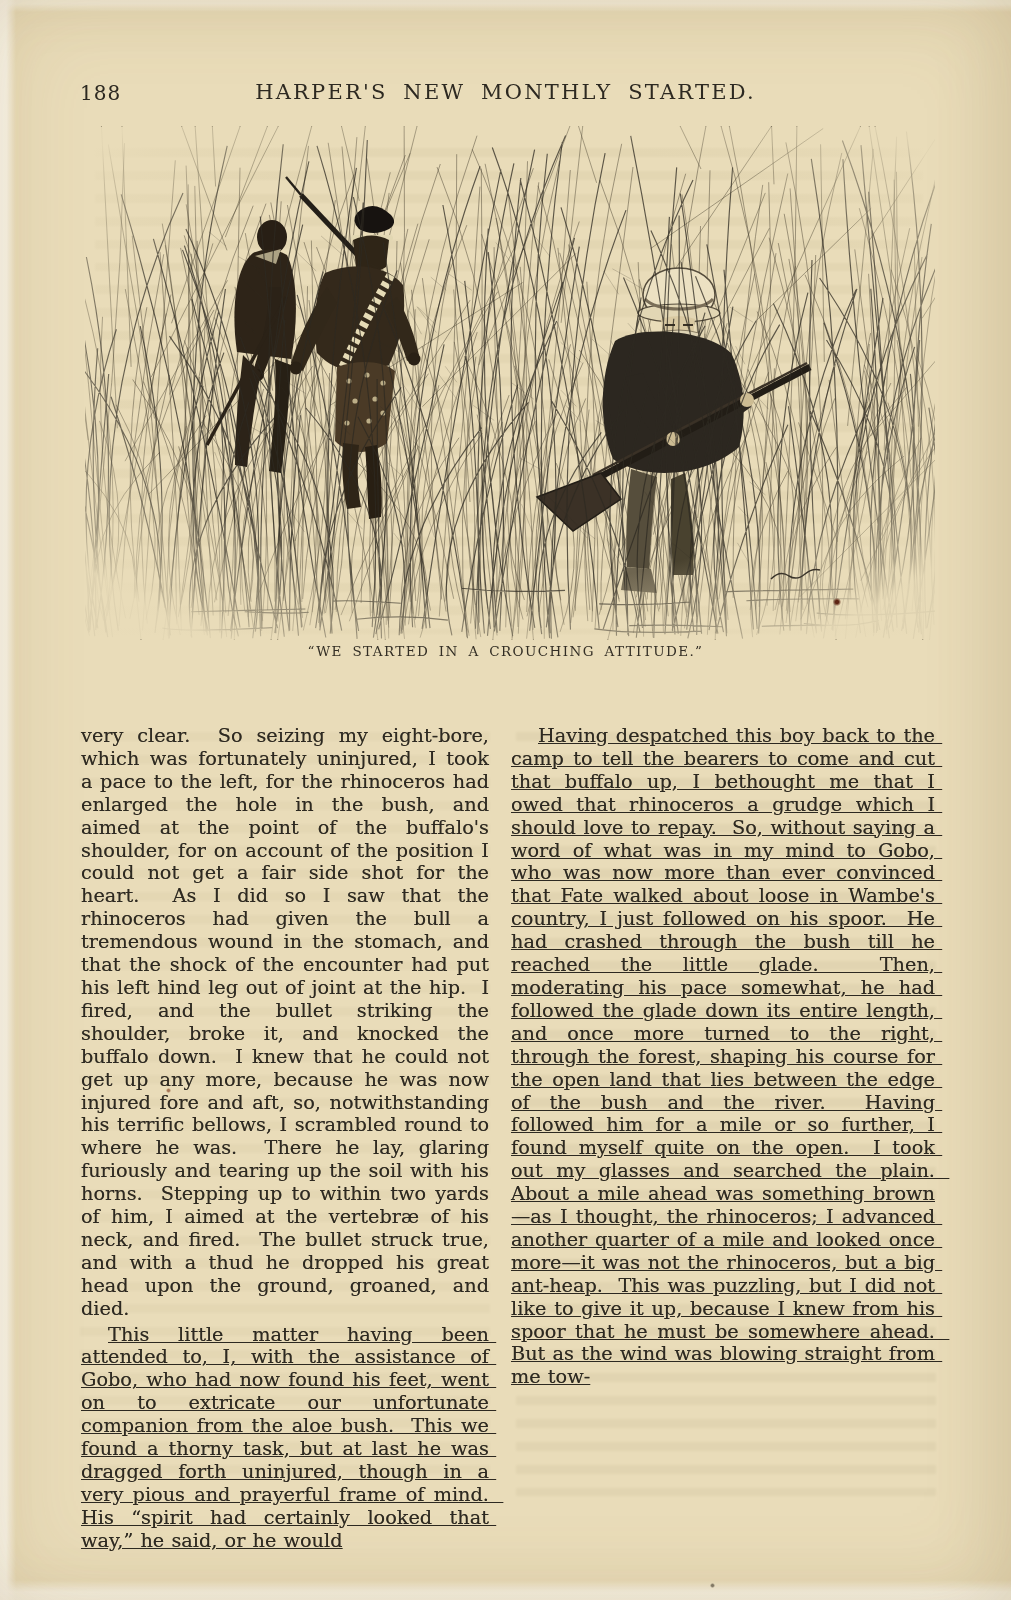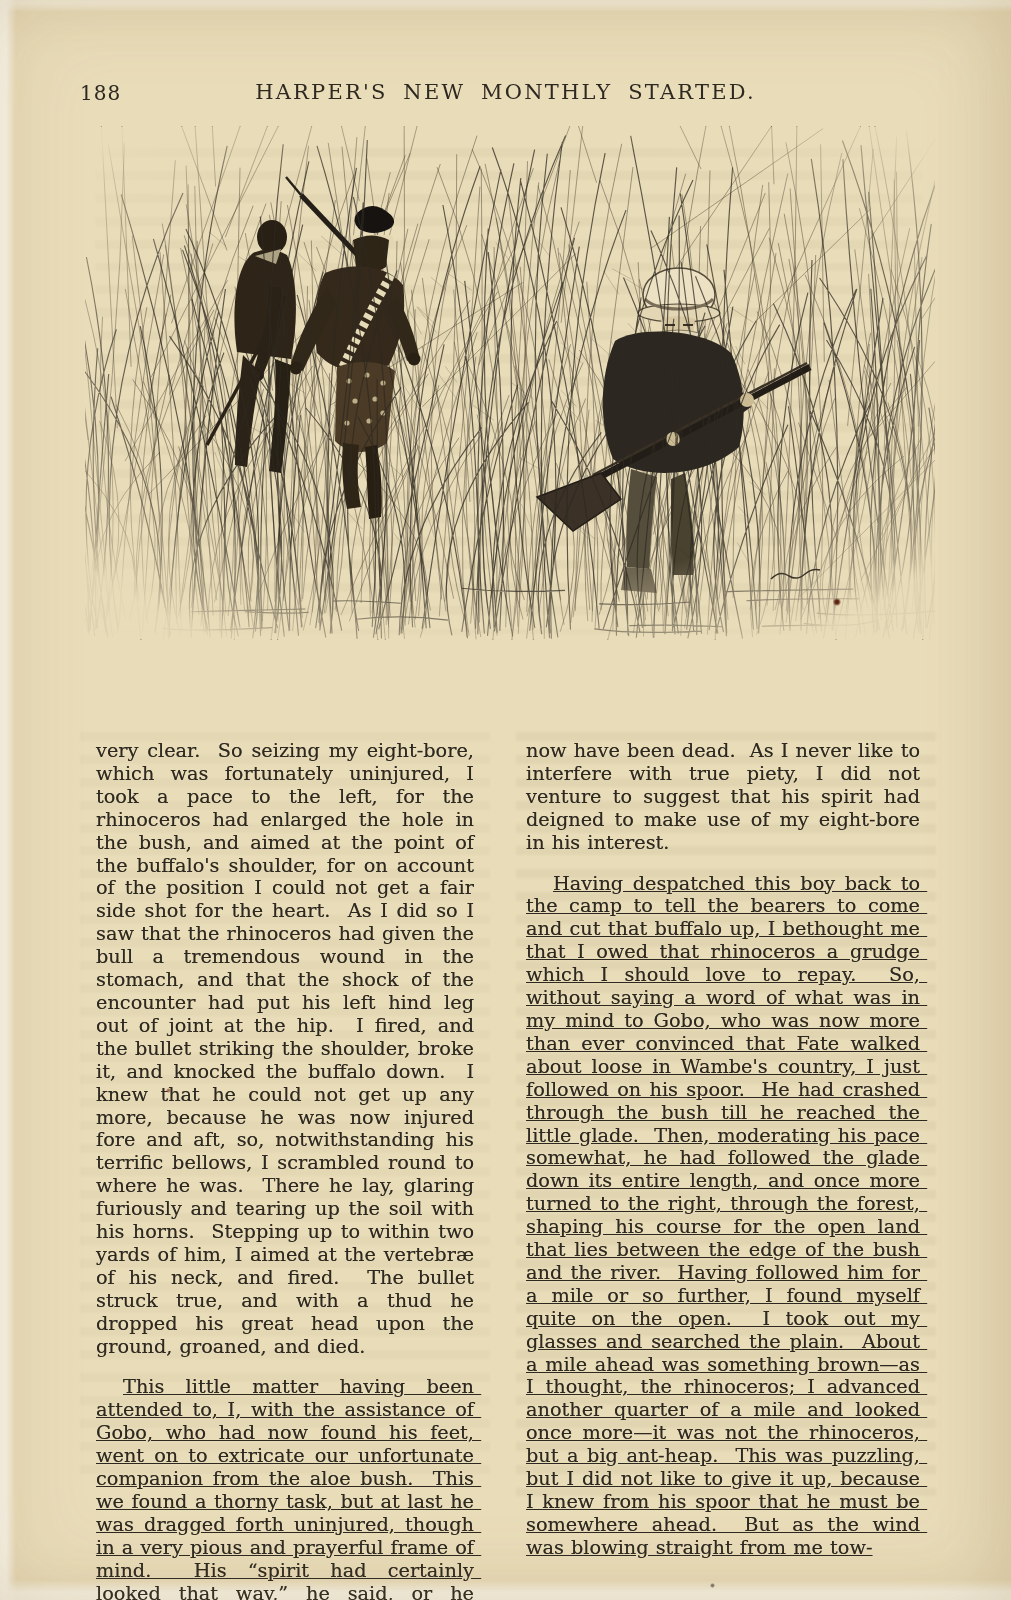--- a/index.html
+++ b/index.html
@@ -27,21 +27,21 @@
   
   .caption{
     position:absolute; top:643px; left:0; width:100%; text-align:center;
     font-size:13.5px; letter-spacing:1.4px; word-spacing:4px; font-weight:500; color:#332e25;
   }
   
   .columns{position:absolute; left:78px; top:722px; width:860px; display:flex; gap:16px;}
   .col{font-size:19.3px; line-height:22.9px; text-align:justify; text-justify:inter-word; word-spacing:1px;}
   .col-left{width:414px;}
   .col-right{width:430px;}
-  .para{margin:18px; white-space:pre-wrap; text-shadow:0 0 .4px rgba(45,40,30,.55);}
+  .para{margin:3px; white-space:pre-wrap; text-shadow:0 0 .4px rgba(45,40,30,.55);}
   .para.indent{text-indent:1.4em;text-decoration:underline;}
   
   .ghost{
     position:absolute; pointer-events:none;
     background:repeating-linear-gradient(180deg, transparent 0 6px, #6b5d38 6px 15px, transparent 15px 22.9px);
     filter:blur(1.2px);
   }
   .ghost-right{left:516px; top:726px; width:420px; height:770px; opacity:.055;}
   .ghost-left {left:80px;  top:726px; width:410px; height:750px; opacity:.035;}
   .ghost-illus{left:95px;  top:142px; width:828px; height:492px; opacity:.045;}
@@ -138,31 +138,31 @@
       </g>
 
       <path id="hatch" fill="none" stroke="#2e2a21" stroke-width="0.7" opacity="0.3" d="M507.0,212.1 l23.7,21.3 M211.9,125.3 l19.3,18.7 M475.5,215.0 l21.0,20.6 M363.5,146.8 l23.3,16.5 M577.8,290.0 l22.9,18.6 M664.4,354.7 l16.1,13.3 M317.4,256.2 l16.8,26.4 M410.8,115.5 l15.4,20.1 M284.9,136.8 l23.3,12.3 M670.9,268.4 l12.6,13.8 M518.6,143.9 l15.1,23.4 M328.6,314.6 l11.7,11.0 M629.0,255.3 l8.3,21.6 M652.4,415.8 l11.4,19.8 M156.6,151.1 l22.9,22.3 M293.8,214.8 l23.7,11.8 M198.0,157.7 l16.5,24.2 M196.6,260.2 l13.1,19.3 M553.5,201.7 l21.5,24.9 M308.8,406.1 l10.3,13.7 M331.9,179.6 l19.4,25.9 M159.4,194.2 l11.1,12.7 M168.4,138.6 l13.3,17.6 M257.0,319.1 l13.6,24.7 M206.2,384.6 l13.2,20.3 M123.9,104.8 l17.2,14.3 M650.6,219.2 l9.4,18.1 M324.5,184.2 l12.0,23.0 M426.5,255.7 l22.6,16.7 M559.5,364.6 l9.4,13.5 M475.8,263.1 l15.5,16.3 M480.6,278.2 l16.1,17.2 M262.2,384.9 l15.3,17.3 M457.4,363.5 l23.9,24.0 M360.2,239.3 l11.7,16.0 M645.2,180.3 l22.9,15.0 M352.5,245.7 l20.1,27.6 M340.9,383.8 l8.7,26.6 M236.1,109.0 l22.3,19.5 M266.7,352.2 l8.9,26.1 M129.6,325.0 l9.2,23.4 M542.9,196.2 l19.1,21.4 M581.7,308.3 l13.4,14.6 M653.2,379.5 l12.5,13.8 M199.2,253.1 l21.3,13.4 M153.2,129.5 l20.9,11.8 M603.4,306.5 l23.1,22.4 M486.5,392.7 l23.5,19.2 M539.1,286.9 l18.2,16.8 M295.2,279.3 l19.7,18.0 M332.5,179.8 l16.5,16.5 M388.3,278.4 l21.0,15.1 M480.3,385.2 l21.8,25.8 M345.8,150.1 l15.4,13.2 M243.4,284.0 l21.9,24.0 M161.2,297.5 l22.0,11.9 M255.2,208.5 l11.8,24.4 M435.5,331.3 l20.9,11.6 M571.4,310.8 l18.6,20.3 M302.3,335.4 l15.6,14.4 M587.6,416.4 l19.9,16.6 M540.7,151.7 l19.7,12.1 M510.7,293.5 l18.5,11.1 M436.5,377.1 l10.8,27.7 M522.0,412.5 l14.1,25.7 M527.4,141.8 l18.8,10.4 M180.7,180.0 l12.2,12.9 M450.0,109.5 l14.9,20.1 M525.6,213.6 l15.3,26.4 M282.4,333.9 l10.2,24.8 "></path>
       <path id="grass-front" fill="none" stroke="#2e2a22" stroke-width="1.15" opacity="0.75" d="M341.2,501.4 q-12.8,-193.0 -43.0,-386.0 M145.5,504.2 q24.9,-203.3 72.2,-406.5 M175.6,509.3 q-3.4,-193.2 -78.1,-386.4 M792.5,504.0 q-10.0,-142.1 37.2,-284.1 M412.2,505.7 q-11.7,-175.9 -32.5,-351.8 M833.8,505.5 q14.7,-246.0 -76.4,-492.0 M125.4,511.1 q-21.4,-221.9 -89.2,-443.7 M518.2,502.0 q36.6,-112.9 79.3,-225.9 M199.3,509.7 q-30.3,-246.2 -1.1,-492.4 M106.1,509.2 q10.4,-173.6 34.3,-347.2 M414.8,503.9 q11.6,-189.4 -11.5,-378.8 M235.0,500.6 q-4.8,-120.2 81.2,-240.3 M731.5,506.4 q-13.1,-113.6 -28.0,-227.2 M465.0,506.3 q-8.5,-112.0 73.1,-223.9 M4.0,505.5 q0.7,-168.5 -80.8,-337.0 M456.7,507.1 q-18.0,-100.9 59.6,-201.7 M816.6,504.0 q39.8,-176.5 -82.0,-353.0 M832.7,500.6 q-19.1,-149.0 64.4,-298.0 M632.9,506.7 q-26.6,-136.4 -48.1,-272.9 M587.7,504.2 q-7.2,-155.2 83.4,-310.4 M245.2,506.6 q19.5,-131.8 -77.4,-263.6 M33.3,503.7 q-34.9,-218.8 64.7,-437.6 M85.6,508.3 q-20.5,-119.3 -59.5,-238.6 M70.0,506.0 q19.7,-153.4 -14.8,-306.8 M821.6,506.9 q-24.7,-244.4 -45.6,-488.8 M314.2,508.3 q1.6,-103.8 82.4,-207.6 M204.6,503.2 q-0.9,-107.5 10.8,-215.0 M3.1,503.7 q38.6,-247.5 -64.8,-494.9 M611.7,507.9 q3.9,-178.7 -73.2,-357.4 M153.4,509.4 q-31.1,-117.0 10.3,-234.0 M155.0,500.6 q-31.4,-194.4 -86.6,-388.8 M557.5,500.8 q-24.4,-150.9 62.5,-301.9 M84.0,511.4 q4.2,-163.3 49.6,-326.5 M409.1,500.5 q-11.2,-153.3 62.6,-306.6 M812.1,500.6 q-10.4,-217.9 -28.4,-435.9 M531.5,508.8 q-3.6,-124.5 32.1,-249.0 M788.8,505.7 q-19.2,-237.1 71.2,-474.3 M290.9,507.1 q26.2,-113.1 -70.0,-226.1 M836.4,507.3 q-20.6,-205.3 9.9,-410.5 M641.5,509.2 q-14.5,-221.3 -46.2,-442.7 M272.1,511.9 q-10.9,-172.1 -59.9,-344.1 M791.4,505.9 q7.6,-172.1 -5.6,-344.2 M392.8,507.2 q6.4,-214.6 -34.9,-429.2 M808.4,504.5 q-36.5,-236.2 -50.5,-472.4 M579.9,507.2 q16.2,-209.3 14.2,-418.6 M5.0,503.1 q7.7,-128.1 18.7,-256.1 M616.6,506.8 q-22.3,-249.0 -70.9,-498.0 M327.6,500.2 q-15.8,-230.5 67.5,-460.9 M190.8,506.2 q-1.6,-180.9 47.5,-361.7 M472.9,510.4 q-39.2,-241.8 -10.6,-483.6 M273.6,504.0 q-34.1,-180.3 38.6,-360.6 M247.1,506.6 q-15.5,-232.9 24.3,-465.7 M164.1,500.2 q-11.2,-164.1 -57.2,-328.3 M4.3,505.3 q-24.6,-151.7 -75.5,-303.3 M638.5,505.2 q-35.0,-153.8 56.2,-307.6 M514.2,501.6 q-20.3,-224.4 -78.9,-448.7 M485.5,502.6 q-15.2,-238.2 34.6,-476.4 M698.8,503.7 q-19.3,-169.0 24.1,-338.0 M390.5,501.7 q6.9,-239.5 59.1,-479.0 M641.7,506.2 q-12.5,-232.9 5.9,-465.8 M405.4,501.9 q-34.4,-246.6 75.2,-493.3 M337.1,501.8 q32.7,-229.7 78.8,-459.3 M736.6,504.6 q-17.6,-185.8 -9.6,-371.5 M296.5,511.4 q-4.4,-129.8 -4.4,-259.5 M798.3,510.7 q25.9,-148.8 36.3,-297.7 M288.4,510.6 q34.7,-220.2 -20.0,-440.4 M716.1,503.5 q-1.7,-170.8 55.8,-341.6 M366.9,508.4 q-27.0,-116.5 76.6,-233.1 M464.6,511.1 q-21.5,-248.1 12.7,-496.1 M70.4,501.1 q25.1,-128.9 -71.6,-257.8 M234.8,503.3 q37.6,-245.2 47.5,-490.3 M590.0,507.5 q-19.0,-233.6 1.7,-467.1 M316.0,506.6 q17.0,-108.5 -43.1,-216.9 M593.3,506.7 q-22.6,-160.5 26.7,-321.0 M466.4,511.7 q-7.8,-214.3 74.6,-428.6 M554.9,504.8 q-19.6,-116.3 -89.2,-232.6 M746.8,502.6 q23.9,-165.8 51.2,-331.7 M399.4,506.5 q-21.8,-235.1 29.5,-470.2 M673.6,506.5 q11.0,-178.6 -63.1,-357.2 M801.1,502.6 q33.7,-144.8 -59.6,-289.6 M568.8,511.1 q3.7,-159.7 20.0,-319.4 M601.7,502.8 q17.7,-161.6 46.2,-323.2 M409.4,504.3 q29.8,-196.7 80.1,-393.4 M170.4,504.7 q19.9,-147.7 -85.9,-295.5 M543.7,509.1 q-17.0,-169.3 12.4,-338.6 M828.3,511.8 q37.2,-238.4 56.4,-476.7 M705.1,503.8 q-10.4,-170.5 65.9,-341.0 M176.8,501.0 q-8.5,-233.3 47.1,-466.6 M189.8,506.0 q21.6,-127.5 -25.1,-255.0 M402.5,508.9 q13.0,-177.0 75.4,-353.9 M345.0,501.1 q-13.0,-132.4 -41.4,-264.7 M668.4,502.5 q-12.9,-179.8 -29.4,-359.7 M841.1,501.6 q-12.0,-229.1 75.8,-458.2 M213.5,508.7 q-18.3,-209.6 -38.2,-419.2 M106.8,510.6 q-16.9,-110.0 82.7,-220.0 M122.4,508.3 q-37.1,-244.7 19.8,-489.4 M551.3,510.7 q23.0,-210.4 33.1,-420.8 M842.1,500.6 q21.6,-110.0 1.8,-220.0 M136.4,511.5 q6.8,-113.4 -0.5,-226.8 M630.7,506.4 q26.0,-104.3 72.2,-208.6 M382.5,511.2 q-15.3,-167.9 -86.3,-335.9 M20.9,505.3 q-20.3,-142.0 -8.2,-284.0 M11.5,500.7 q28.3,-185.4 -10.1,-370.7 M721.4,507.1 q6.7,-117.6 65.9,-235.1 M256.7,503.6 q-25.3,-134.6 -84.7,-269.1 M542.9,507.7 q-1.3,-213.7 -66.9,-427.4 M747.9,503.7 q16.2,-235.9 -21.6,-471.8 M461.3,500.4 q34.4,-239.9 -54.0,-479.9 M230.6,501.1 q32.1,-212.8 47.6,-425.6 M532.9,500.1 q-33.5,-223.5 75.1,-447.0 M804.1,500.6 q35.2,-126.8 21.3,-253.7 M657.6,511.7 q-39.1,-188.4 -61.5,-376.9 M192.6,501.2 q-30.0,-109.5 -48.0,-219.0 M167.7,511.3 q26.6,-204.7 -66.8,-409.3 M794.8,503.0 q-22.2,-110.3 -70.2,-220.5 M602.8,511.4 q27.6,-109.6 0.2,-219.2 M216.5,500.4 q-5.8,-145.3 -61.2,-290.5 M587.2,503.5 q31.5,-119.5 59.6,-239.0 M22.7,510.1 q-23.3,-173.1 -84.8,-346.1 M240.8,510.5 q-38.5,-192.3 -45.8,-384.5 M287.2,500.1 q18.1,-240.7 -55.2,-481.3 M146.2,511.7 q18.3,-196.6 -46.8,-393.1 M804.4,511.4 q-37.2,-216.9 76.3,-433.8 M818.2,501.7 q36.3,-248.6 3.2,-497.2 M204.2,504.2 q-21.0,-155.7 -4.3,-311.5 M672.2,501.9 q-12.5,-192.3 -50.4,-384.6 M293.7,502.3 q36.8,-142.4 65.4,-284.9 M376.8,504.9 q17.5,-123.6 55.9,-247.2 M449.8,500.9 q-39.2,-225.0 -14.0,-449.9 M444.7,503.7 q19.5,-192.0 49.6,-384.0 M122.8,502.4 q-36.5,-138.4 16.1,-276.8 M775.5,506.1 q-30.6,-189.4 66.9,-378.9 M9.8,509.1 q-24.0,-203.9 -67.6,-407.9 M427.7,509.1 q-39.3,-203.7 -24.4,-407.5 M792.5,503.0 q1.0,-153.6 -53.5,-307.2 M624.1,503.1 q34.9,-199.8 -58.2,-399.6 M10.8,502.9 q2.7,-187.2 -60.3,-374.4 M608.8,504.7 q-15.1,-117.8 31.1,-235.5 M738.4,511.3 q31.1,-167.4 -50.0,-334.8 M12.9,501.4 q-31.1,-149.6 18.5,-299.1 M640.7,464.7 q24.2,-1.1 127.6,-2.6 M661.4,473.8 q27.6,-2.2 112.4,-2.0 M514.1,476.9 q47.9,2.0 91.2,-1.9 M731.7,486.1 q47.9,4.8 127.1,-2.8 M106.2,484.7 q29.9,-0.8 114.2,-2.7 M718.8,496.5 q45.1,5.0 75.0,-3.1 M676.8,499.3 q40.5,-1.4 64.4,-0.7 M544.2,498.6 q49.9,-1.4 93.0,1.2 M509.4,501.9 q40.4,5.7 106.7,2.2 M77.3,501.0 q20.9,4.3 109.9,-0.4 M159.7,484.7 q48.3,2.5 64.1,0.6 M271.4,492.3 q44.7,-5.2 91.5,0.8 M376.4,461.3 q49.1,4.8 103.6,2.1 M247.5,474.1 q21.4,-1.3 68.3,2.2 "></path>
 
       <rect x="0" y="0" width="850" height="512" fill="url(#fade)"></rect>
       <path d="M686,452 q9,-9 18,-3 q8,5 16,-2 q7,-6 15,-4" fill="none" stroke="#3a342a" stroke-width="1.5"></path>
     </svg>
   </figure>
 
+  <div class="caption">“WE STARTED IN A CROUCHING ATTITUDE.”</div>
 
   <div class="ghost ghost-left"></div>
   <div class="ghost ghost-right"></div>
 
   <main class="columns">
     <section class="col col-left">
       <p class="para">very clear.  So seizing my eight-bore, which was fortunately uninjured, I took a pace to the left, for the rhinoceros had enlarged the hole in the bush, and aimed at the point of the buffalo's shoulder, for on account of the position I could not get a fair side shot for the heart.  As I did so I saw that the rhinoceros had given the bull a tremendous wound in the stomach, and that the shock of the encounter had put his left hind leg out of joint at the hip.  I fired, and the bullet striking the shoulder, broke it, and knocked the buffalo down.  I knew that he could not get up any more, because he was now injured fore and aft, so, notwithstanding his terrific bellows, I scrambled round to where he was.  There he lay, glaring furiously and tearing up the soil with his horns.  Stepping up to within two yards of him, I aimed at the vertebræ of his neck, and fired.  The bullet struck true, and with a thud he dropped his great head upon the ground, groaned, and died.</p>
       <p class="para indent">This little matter having been attended to, I, with the assistance of Gobo, who had now found his feet, went on to extricate our unfortunate companion from the aloe bush.  This we found a thorny task, but at last he was dragged forth uninjured, though in a very pious and prayerful frame of mind.  His “spirit had certainly looked that way,” he said, or he would</p>
     </section>
     <section class="col col-right">
-      <p class="para">now have been dead.  As I never like to interfere with true piety, I did not venture to suggest that his spirit had deigned to make use of my eight-bore in his interest.</p>
       <p class="para indent">Having despatched this boy back to the camp to tell the bearers to come and cut that buffalo up, I bethought me that I owed that rhinoceros a grudge which I should love to repay.  So, without saying a word of what was in my mind to Gobo, who was now more than ever convinced that Fate walked about loose in Wambe's country, I just followed on his spoor.  He had crashed through the bush till he reached the little glade.  Then, moderating his pace somewhat, he had followed the glade down its entire length, and once more turned to the right, through the forest, shaping his course for the open land that lies between the edge of the bush and the river.  Having followed him for a mile or so further, I found myself quite on the open.  I took out my glasses and searched the plain.  About a mile ahead was something brown—as I thought, the rhinoceros; I advanced another quarter of a mile and looked once more—it was not the rhinoceros, but a big ant-heap.  This was puzzling, but I did not like to give it up, because I knew from his spoor that he must be somewhere ahead.  But as the wind was blowing straight from me tow-</p>
     </section>
   </main>
 
   <span class="stain stain-a"></span>
   <span class="stain stain-b"></span>
   <span class="stain stain-c"></span>
 </div>
 
 </body></html>

